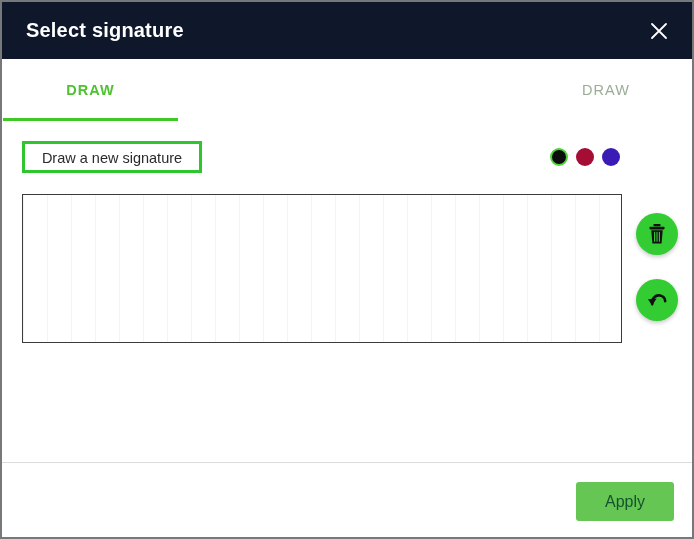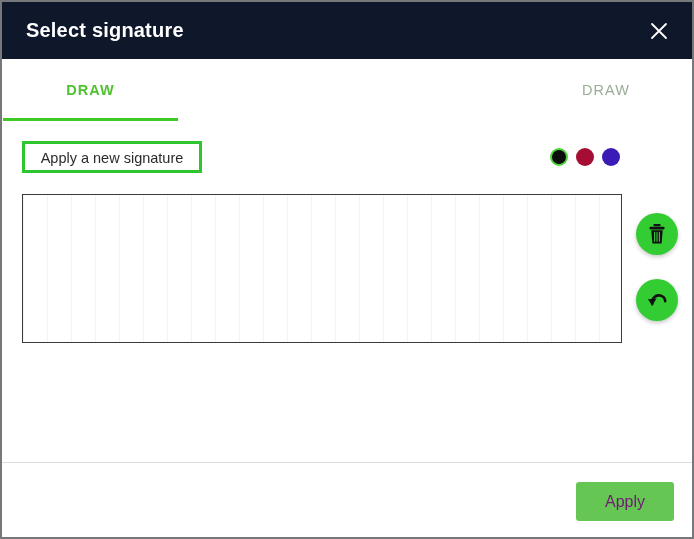--- a/index.html
+++ b/index.html
@@ -201,21 +201,21 @@
   }
   .apply-btn {
     position: absolute;
     left: 574px;
     top: 19px;
     width: 98px;
     height: 39px;
     background: #66c653;
     border: none;
     border-radius: 3px;
-    color: #701a75;
+    color: #14532d;
     font-family: "Liberation Sans", sans-serif;
     font-size: 16px;
     cursor: pointer;
     padding: 0;
   }
 </style>
 </head>
 <body>
 
 <div class="dialog">
@@ -239,21 +239,21 @@
     </div>
     <div class="tab tab-3">
       <div class="tab-label">DRAW</div>
       <div class="tab-underline"></div>
     </div>
   </div>
 
   <div class="body-area">
 
     <div class="draw-label-box">
-      <div class="draw-label-text">Apply a new signature</div>
+      <div class="draw-label-text">Draw a new signature</div>
     </div>
 
     <div class="swatches">
       <div class="swatch swatch-0 selected" style="background:#0d0d0d"></div>
       <div class="swatch swatch-1" style="background:#a50d34"></div>
       <div class="swatch swatch-2" style="background:#3a1bb5"></div>
     </div>
 
     <div class="canvas-wrap"></div>
 

